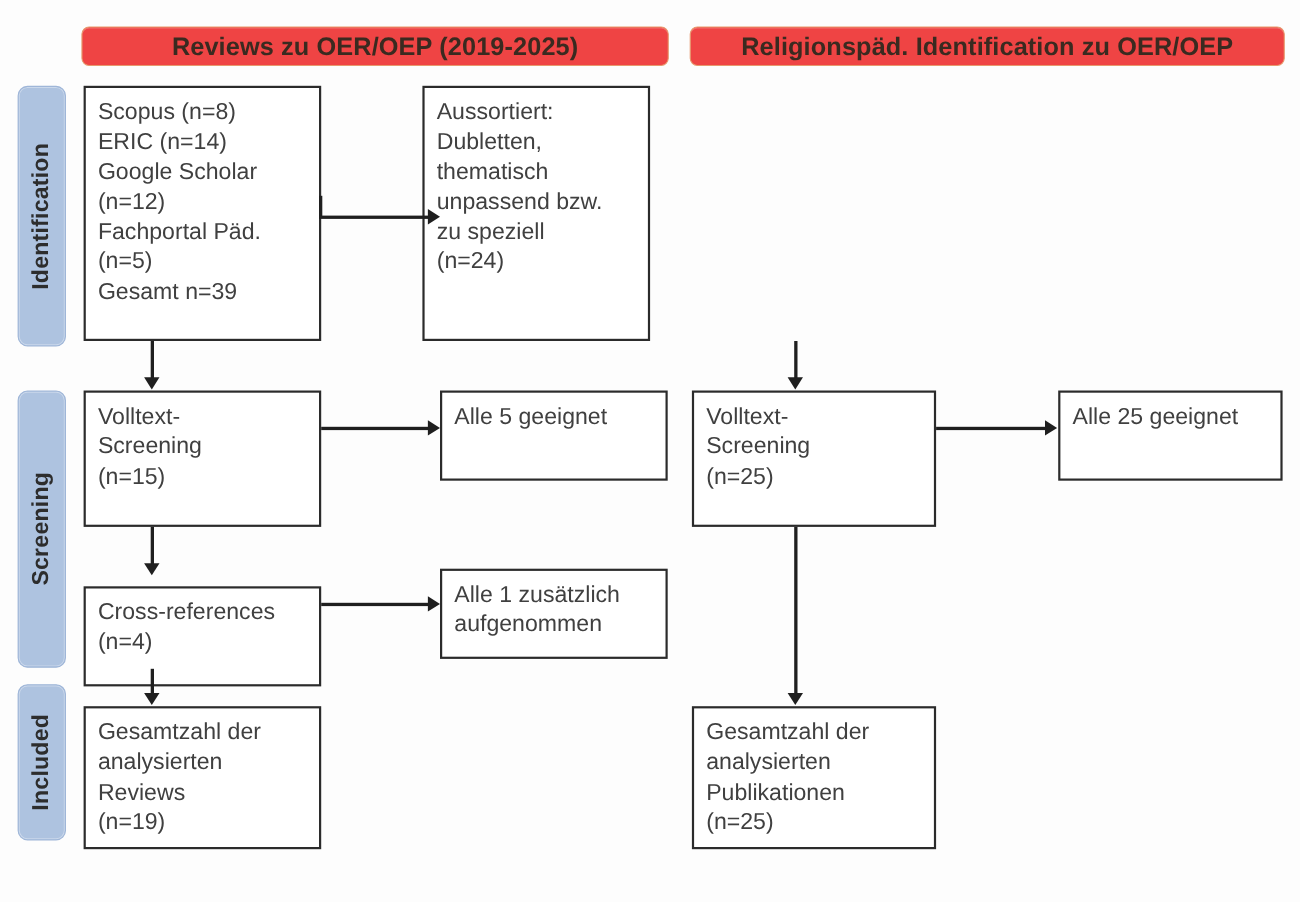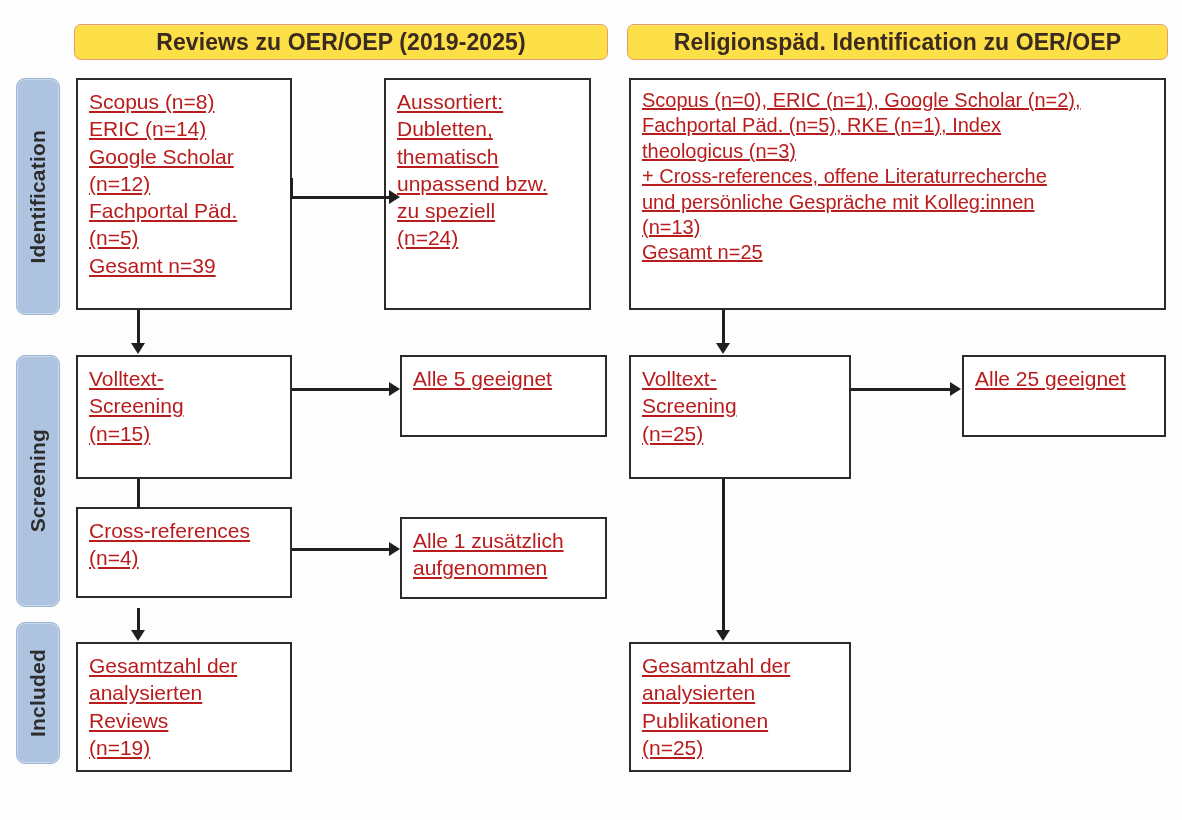--- a/index.html
+++ b/index.html
@@ -35,21 +35,21 @@
     font-size: 21px;
     font-weight: bold;
     color: #2d2d2d;
     letter-spacing: 0.2px;
     white-space: nowrap;
   }
 
   
   .col-header {
     position: absolute;
-    background: #fde047;
+    background: #ef4444;
     border: 1px solid #e79a6d;
     border-radius: 7px;
     display: flex;
     align-items: center;
     justify-content: center;
     box-shadow: inset 0 1px 0 rgba(255,255,255,0.25);
   }
   .col-header span {
     font-size: 23px;
     font-weight: bold;
@@ -62,24 +62,23 @@
   .box {
     position: absolute;
     background: #ffffff;
     border: 2.5px solid #2b2b2b;
     box-sizing: border-box;
     padding: 8px 10px 6px 11px;
   }
   .box .box-text {
     font-size: 21px;
     line-height: 1.30;
-    color: #b91c1c;
+    color: #404040;
     white-space: pre-line;
     display: block;
-    text-decoration: underline;
   }
   .box.dense .box-text {
     font-size: 20px;
     line-height: 1.27;
   }
 
   
   .conn-v {
     position: absolute;
     width: 3px;
@@ -167,21 +166,21 @@
   <div class="box" style="left:400px; top:355px; width:207px; height:82px;">
     <span class="box-text">Alle 5 geeignet</span>
   </div>
 
   <div class="conn-h" style="left:292px; top:388px; width:98px;"></div>
   <div class="arrow-right" style="left:389px; top:382px;"></div>
 
   <div class="conn-v" style="left:137px; top:479px; width:3px; height:38px;"></div>
   <div class="arrow-down" style="left:131px; top:512px;"></div>
 
-  <div class="box" style="left:76px; top:507px; width:216px; height:91px;">
+  <div class="box" style="left:76px; top:533px; width:216px; height:91px;">
     <span class="box-text">Cross-references
 (n=4)</span>
   </div>
 
   <div class="box" style="left:400px; top:517px; width:207px; height:82px;">
     <span class="box-text">Alle 1 zusätzlich
 aufgenommen</span>
   </div>
 
   <div class="conn-h" style="left:292px; top:548px; width:98px;"></div>
@@ -190,29 +189,20 @@
   <div class="conn-v" style="left:137px; top:608px; width:3px; height:27px;"></div>
   <div class="arrow-down" style="left:131px; top:630px;"></div>
 
   <div class="box" style="left:76px; top:642px; width:216px; height:130px;">
     <span class="box-text">Gesamtzahl der
 analysierten
 Reviews
 (n=19)</span>
   </div>
 
-  <div class="box dense" style="left:629px; top:78px; width:537px; height:232px;">
-    <span class="box-text">Scopus (n=0), ERIC (n=1), Google Scholar (n=2),
-Fachportal Päd. (n=5), RKE (n=1), Index
-theologicus (n=3)
-+ Cross-references, offene Literaturrecherche
-und persönliche Gespräche mit Kolleg:innen
-(n=13)
-Gesamt n=25</span>
-  </div>
 
   <div class="conn-v" style="left:722px; top:310px; width:3px; height:35px;"></div>
   <div class="arrow-down" style="left:716px; top:343px;"></div>
 
   <div class="box" style="left:629px; top:355px; width:222px; height:124px;">
     <span class="box-text">Volltext-
 Screening
 (n=25)</span>
   </div>
 

